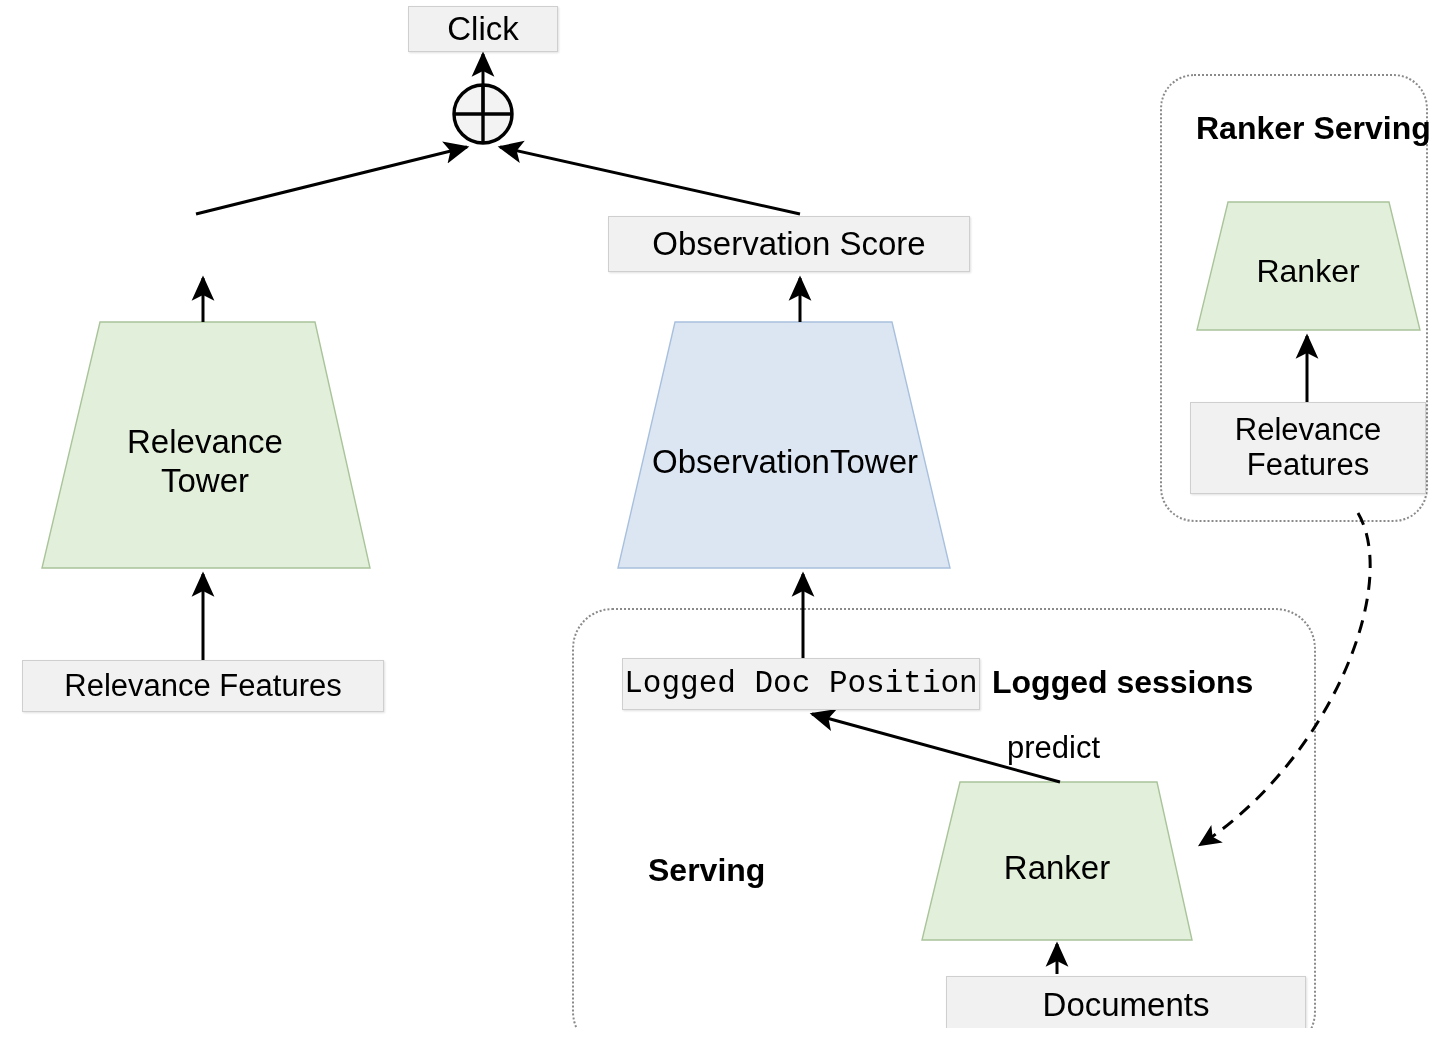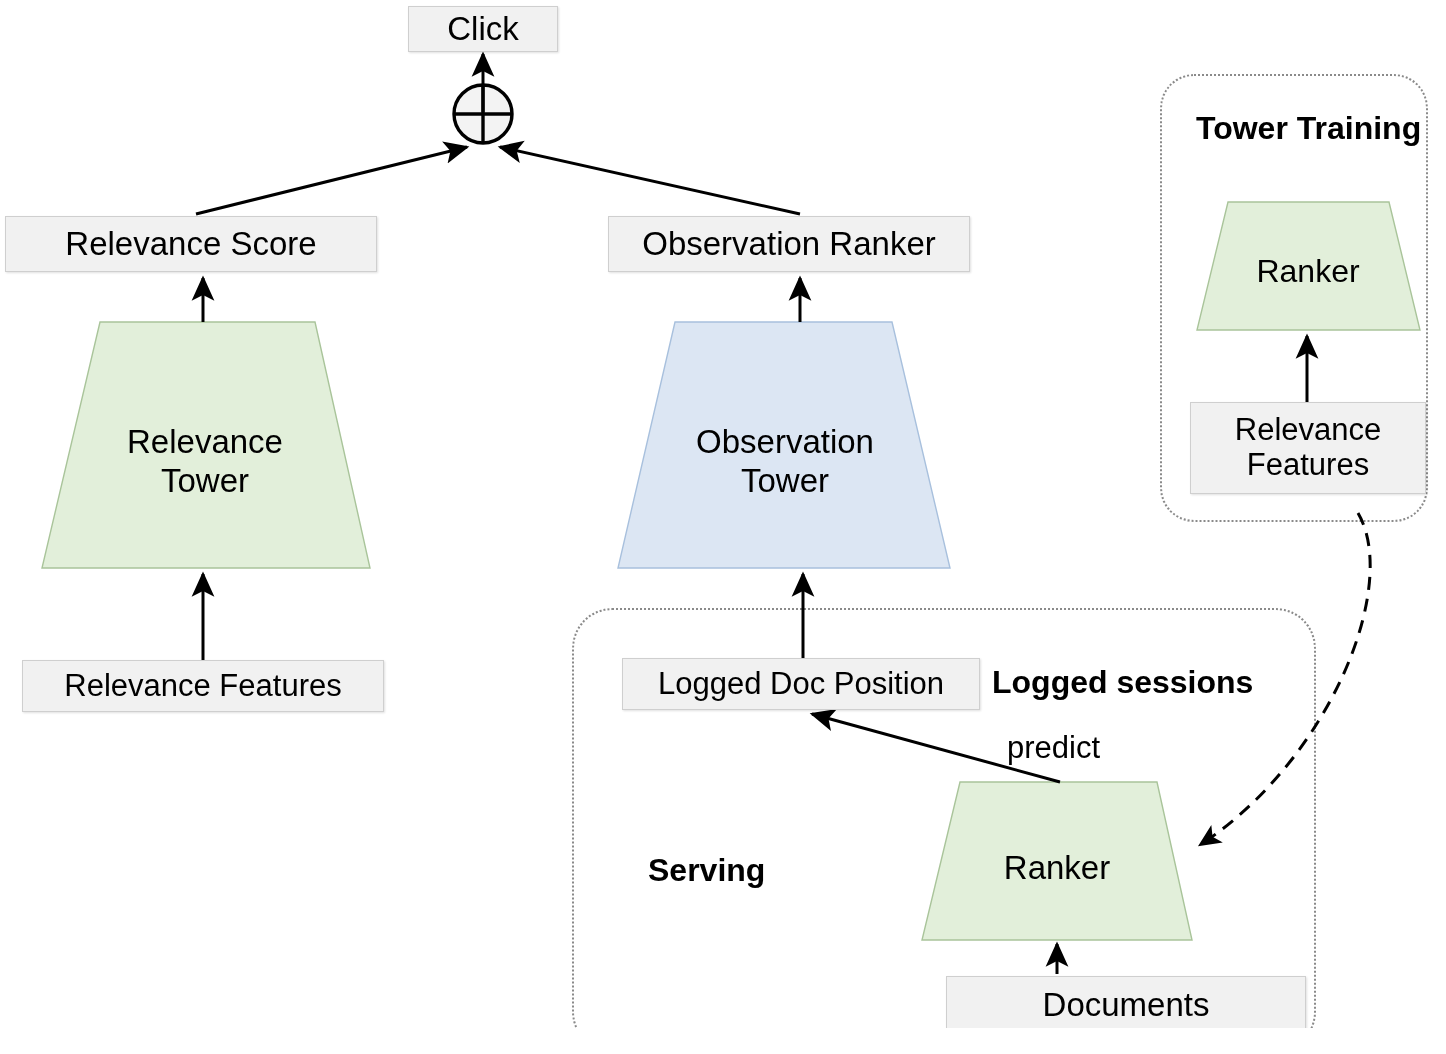--- a/index.html
+++ b/index.html
@@ -120,64 +120,61 @@
 
     <line x1="1307" y1="402" x2="1307" y2="336" stroke="#000000" stroke-width="3" marker-end="url(#arrowhead)"></line>
 
     <path d="M1358,513 C1400,585 1330,760 1200,845" fill="none" stroke="#000000" stroke-width="3" stroke-dasharray="13,9" marker-end="url(#arrowheadSm)"></path>
   </svg>
 
   <div class="node-box" style="left:408px; top:6px; width:150px; height:46px; font-size:33px;">
     <span>Click</span>
   </div>
 
-  <div class="node-box" style="left:5px; top:216px; width:372px; height:56px; font-size:33px;">
-    <span>Relevance Score</span>
-  </div>
 
   <div class="node-box" style="left:608px; top:216px; width:362px; height:56px; font-size:33px;">
-    <span>Observation Ranker</span>
+    <span>Observation Score</span>
   </div>
 
   <div class="tower-label" style="left:60px; top:408px; width:290px; height:108px; font-size:33px; flex-direction:column;">
     <span>Relevance</span>
     <span>Tower</span>
   </div>
 
-  <div class="tower-label" style="left:640px; top:408px; width:290px; height:108px; font-size:33px; flex-direction:column;">
+  <div class="tower-label" style="left:640px; top:408px; width:290px; height:108px; font-size:33px; ">
     <span>Observation</span>
     <span>Tower</span>
   </div>
 
   <div class="node-box" style="left:22px; top:660px; width:362px; height:52px; font-size:31px;">
     <span>Relevance Features</span>
   </div>
 
-  <div class="node-box" style="left:622px; top:658px; width:358px; height:52px; font-size:31px;">
+  <div class="node-box" style="left:622px; top:658px; width:358px; height:52px; font-size:31px;font-family:Liberation Mono, monospace;">
     <span>Logged Doc Position</span>
   </div>
 
   <div class="tower-label" style="left:957px; top:845px; width:200px; height:46px; font-size:33px;">
     <span>Ranker</span>
   </div>
 
   <div class="node-box" style="left:946px; top:976px; width:360px; height:58px; font-size:33px;">
     <span>Documents</span>
   </div>
 
   <div class="tower-label" style="left:1208px; top:250px; width:200px; height:44px; font-size:32px;">
     <span>Ranker</span>
   </div>
 
   <div class="node-box" style="left:1190px; top:402px; width:236px; height:92px; font-size:31px; flex-direction:column;">
     <span>Relevance</span>
     <span>Features</span>
   </div>
 
-  <div class="group-label" style="left:1196px; top:110px; font-size:32px;">Tower Training</div>
+  <div class="group-label" style="left:1196px; top:110px; font-size:32px;">Ranker Serving</div>
 
   <div class="group-label" style="left:992px; top:664px; font-size:32px;">Logged sessions</div>
 
   <div class="group-label" style="left:648px; top:852px; font-size:32px;">Serving</div>
 
   <div class="edge-label" style="left:975px; top:730px; font-size:31px;">predict</div>
 
 </div>
 
 </body></html>

